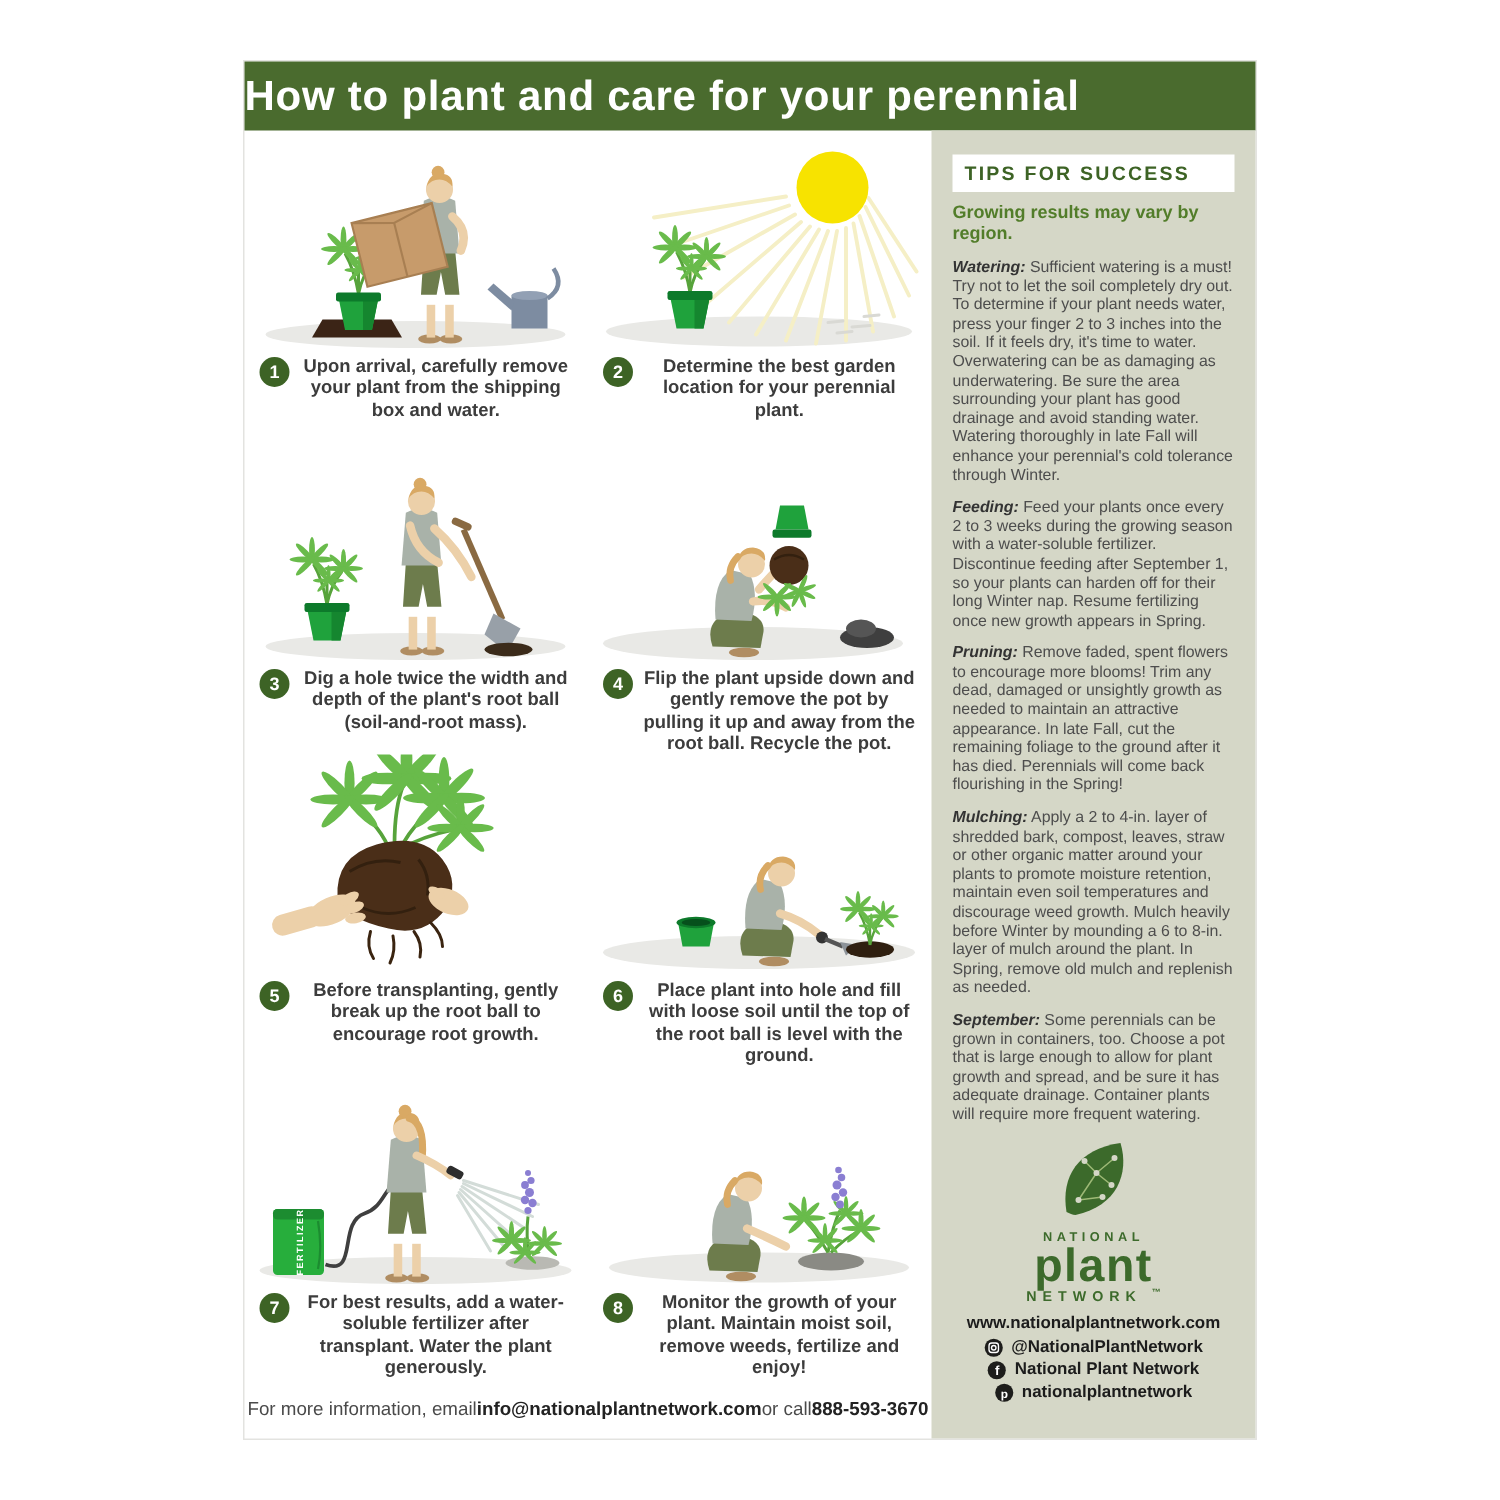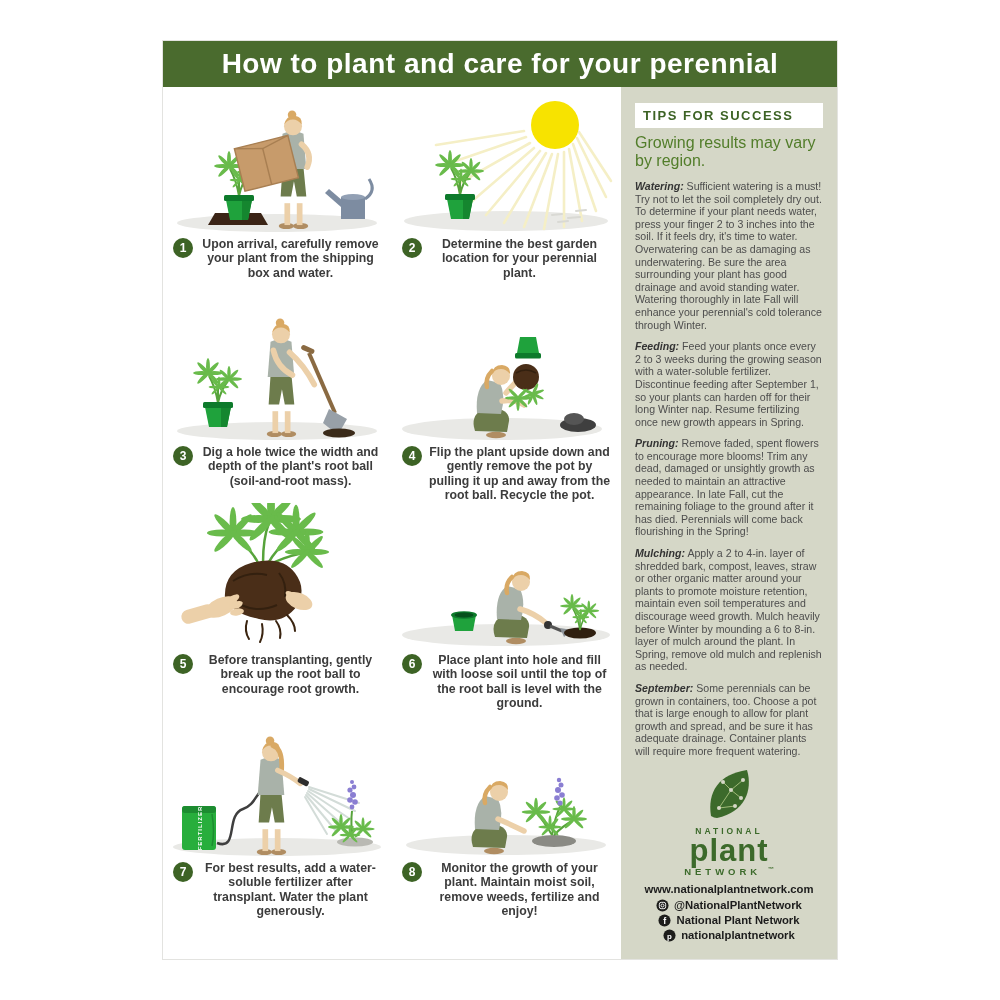--- a/index.html
+++ b/index.html
@@ -1,36 +1,36 @@
 <!DOCTYPE html>
 <html><head>
 <meta charset="utf-8">
 <style>
   html,body{margin:0;padding:0;background:#ffffff;font-family:"Liberation Sans",sans-serif;}
   .canvas{position:relative;width:1000px;height:1000px;background:#ffffff;overflow:hidden;}
   .page{position:absolute;left:162px;top:40px;width:676px;height:920px;background:#ffffff;
         border:1px solid #e3e3e0;box-sizing:border-box;}
   .title-bar{height:46px;background:#4a6b2e;color:#ffffff;font-weight:700;font-size:28px;
-             line-height:46px;text-align:center;letter-spacing:.5px;}
+             line-height:46px;text-align:left;letter-spacing:.5px;}
   .content{display:flex;height:872px;}
   .main-col{width:458px;display:flex;flex-direction:column;}
   .steps-grid{display:grid;grid-template-columns:1fr 1fr;}
   .step{width:229px;height:208px;display:flex;flex-direction:column;}
   .illus{height:148px;}
   .illus svg{display:block;width:229px;height:148px;}
   .caption{display:flex;align-items:flex-start;padding:2px 8px 0 10px;}
   .stepnum{flex:0 0 auto;width:20px;height:20px;border-radius:50%;background:#3d6325;color:#fff;
            font-size:12px;font-weight:700;text-align:center;line-height:20px;margin-top:1px;}
   .steptext{flex:1;text-align:center;font-weight:700;font-size:12.3px;line-height:1.17;color:#3c3c3c;padding-left:4px;}
   .footer-line{height:44px;display:flex;align-items:center;justify-content:center;font-size:12.5px;color:#4a4a4a;}
   .footer-line b{color:#222;}
   .sidebar{flex:1;background:#d5d7c7;padding:12px 12px 8px 12px;box-sizing:border-box;overflow:hidden;}
   .tips-head-box{background:#ffffff;color:#3d6325;font-weight:700;font-size:13px;letter-spacing:1.5px;
                  padding:5px 8px;margin:4px 2px 6px 2px;}
-  .tips-sub{color:#527d2a;font-weight:400;font-size:16px;margin:0 2px 10px 2px;}
+  .tips-sub{color:#527d2a;font-weight:700;font-size:12px;margin:0 2px 10px 2px;}
   .tip{margin:0 2px 9px 2px;font-size:10.6px;line-height:12.6px;color:#4d4d4d;}
   .tip b{color:#333;font-style:italic;}
   .logo{ text-align:center;margin:10px 0 4px 0;color:#3c6a2b;}
   .logo-top{font-size:8.5px;font-weight:700;letter-spacing:3px;margin-top:2px;}
   .logo-main{font-size:31px;font-weight:700;letter-spacing:1px;line-height:30px;}
   .logo-bottom{font-size:9.5px;font-weight:700;letter-spacing:4px;}
   .logo-bottom sup{font-size:6px;letter-spacing:0;}
   .website{text-align:center;font-weight:700;font-size:11.3px;color:#1c1c1c;margin:6px 0 4px 0;}
   .social-row{display:flex;align-items:center;justify-content:center;gap:5px;font-weight:700;
               font-size:11.3px;color:#1c1c1c;margin:2px 0;}
@@ -371,20 +371,26 @@
         </g>
        </svg>
       </div>
       <div class="caption">
         <span class="stepnum">8</span>
         <span class="steptext">Monitor the growth of your plant. Maintain moist soil, remove weeds, fertilize and enjoy!</span>
       </div>
      </div>
 
     </div>
+    <div class="footer-line">
+      <span>For more information, email </span>
+            <b>info@nationalplantnetwork.com</b>
+            <span> or call </span>
+            <b>888-593-3670</b>
+    </div>
    </div>
 
    <div class="sidebar">
     <div class="tips-head-box"><span>TIPS FOR SUCCESS</span></div>
     <div class="tips-sub">Growing results may vary by region.</div>
 
     <p class="tip"><b>Watering:</b> <span>Sufficient watering is a must! Try not to let the soil completely dry out. To determine if your plant needs water, press your finger 2 to 3 inches into the soil. If it feels dry, it's time to water. Overwatering can be as damaging as underwatering. Be sure the area surrounding your plant has good drainage and avoid standing water. Watering thoroughly in late Fall will enhance your perennial's cold tolerance through Winter.</span></p>
     <p class="tip"><b>Feeding:</b> <span>Feed your plants once every 2 to 3 weeks during the growing season with a water-soluble fertilizer. Discontinue feeding after September 1, so your plants can harden off for their long Winter nap. Resume fertilizing once new growth appears in Spring.</span></p>
     <p class="tip"><b>Pruning:</b> <span>Remove faded, spent flowers to encourage more blooms! Trim any dead, damaged or unsightly growth as needed to maintain an attractive appearance. In late Fall, cut the remaining foliage to the ground after it has died. Perennials will come back flourishing in the Spring!</span></p>
     <p class="tip"><b>Mulching:</b> <span>Apply a 2 to 4-in. layer of shredded bark, compost, leaves, straw or other organic matter around your plants to promote moisture retention, maintain even soil temperatures and discourage weed growth. Mulch heavily before Winter by mounding a 6 to 8-in. layer of mulch around the plant. In Spring, remove old mulch and replenish as needed.</span></p>

